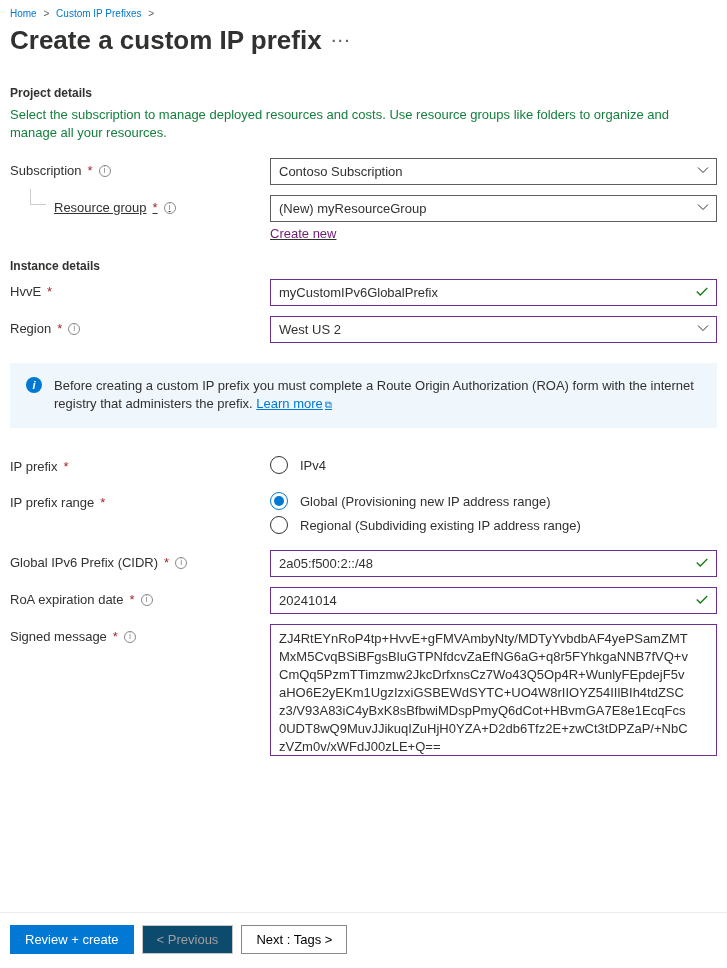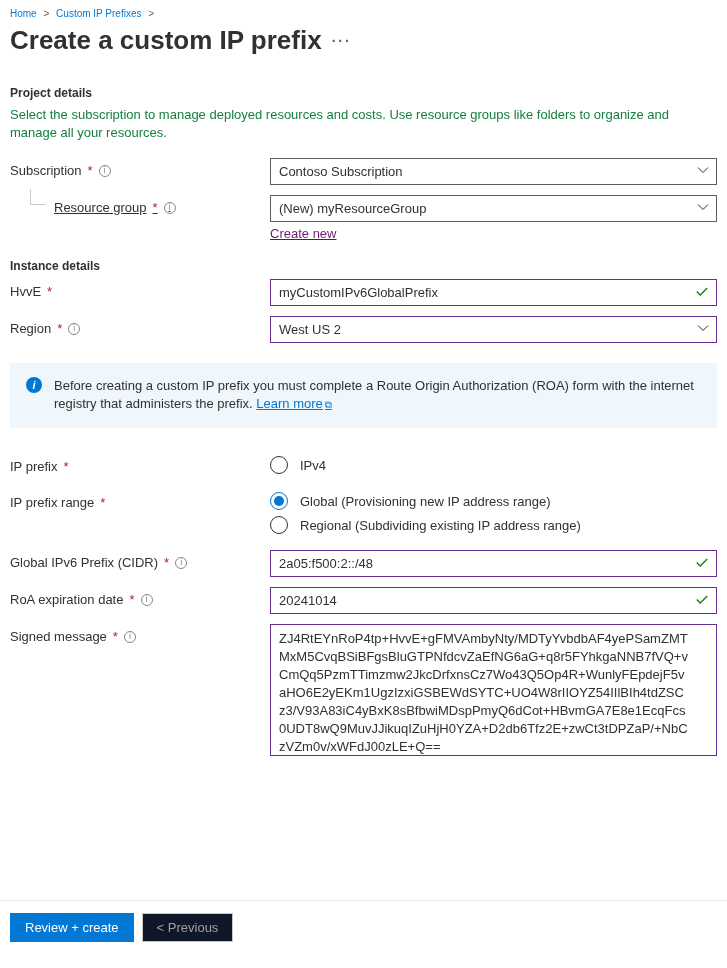--- a/index.html
+++ b/index.html
@@ -41,24 +41,24 @@
   .infobox { background:#eff6fc; padding:14px 16px 14px 16px; margin:20px 0 26px 0; display:flex; gap:12px; align-items:flex-start; line-height:18px; }
   .infobox .icon { flex-shrink:0; width:16px; height:16px; background:#0078d4; border-radius:50%; color:#fff; display:flex; align-items:center; justify-content:center; font-size:11px; font-weight:600; font-style:italic;}
   .infobox a { color:#0078d4; text-decoration:underline;text-align:center; }
   .ext { font-size:10px; margin-left:2px;}
   .radio-group { display:flex; flex-direction:column; gap:6px; padding-top:2px;}
   .radio-item { display:flex; align-items:center; gap:12px; cursor:pointer;}
   .radio { width:18px; height:18px; border:1px solid #323130; border-radius:50%; display:flex; align-items:center; justify-content:center; flex-shrink:0;}
   .radio.checked { border-color:#0078d4; }
   .radio.checked::after { content:""; width:10px; height:10px; background:#0078d4; border-radius:50%; }
   textarea.text-input { resize:none; min-height:132px; line-height:18px; padding-right:8px; font-family:inherit;}
-  .footer { position:fixed; bottom:14px; left:0; width:727px; background:#fff; border-top:1px solid #edebe9; padding:12px 10px; display:flex; gap:8px;}
+  .footer { position:fixed; bottom:2px; left:0; width:727px; background:#fff; border-top:1px solid #edebe9; padding:12px 10px; display:flex; gap:8px;}
   .btn { padding:6px 14px; font-size:13px; border:1px solid #8a8886; background:#fff; cursor:pointer; font-family:inherit;}
   .btn.primary { background:#0078d4; border-color:#0078d4; color:#fff; }
-  .btn[disabled] { color:#a19f9d; border-color:#c8c6c4; background:#0f172a; cursor:default;}
+  .btn[disabled] { color:#a19f9d; border-color:#c8c6c4; background:#0c4a6e; cursor:default;}
   .spacer { height:6px; }
   .pos-rel { position:relative; }
 </style>
 </head>
 <body>
 
 <div class="breadcrumb">
   <a href="#">Home</a>
   <span class="sep">&gt;</span>
   <a href="#">Custom IP Prefixes</a>
@@ -212,13 +212,14 @@
     <span class="info-icon">i</span>
   </div>
   <div class="field-col pos-rel">
     <textarea class="text-input valid" style="">ZJ4RtEYnRoP4tp+HvvE+gFMVAmbyNty/MDTyYvbdbAF4yePSamZMTMxM5CvqBSiBFgsBluGTPNfdcvZaEfNG6aG+q8r5FYhkgaNNB7fVQ+vCmQq5PzmTTimzmw2JkcDrfxnsCz7Wo43Q5Op4R+WunlyFEpdejF5vaHO6E2yEKm1UgzIzxiGSBEWdSYTC+UO4W8rIIOYZ54IIlBIh4tdZSCz3/V93A83iC4yBxK8sBfbwiMDspPmyQ6dCot+HBvmGA7E8e1EcqFcs0UDT8wQ9MuvJJikuqIZuHjH0YZA+D2db6Tfz2E+zwCt3tDPZaP/+NbCzVZm0v/xWFdJ00zLE+Q==</textarea>
   </div>
 </div>
 
 <div class="footer">
   <button class="btn primary">Review + create</button>
   <button class="btn" disabled="">&lt; Previous</button>
+  <button class="btn">Next : Tags &gt;</button>
 </div>
 
 </body></html>

